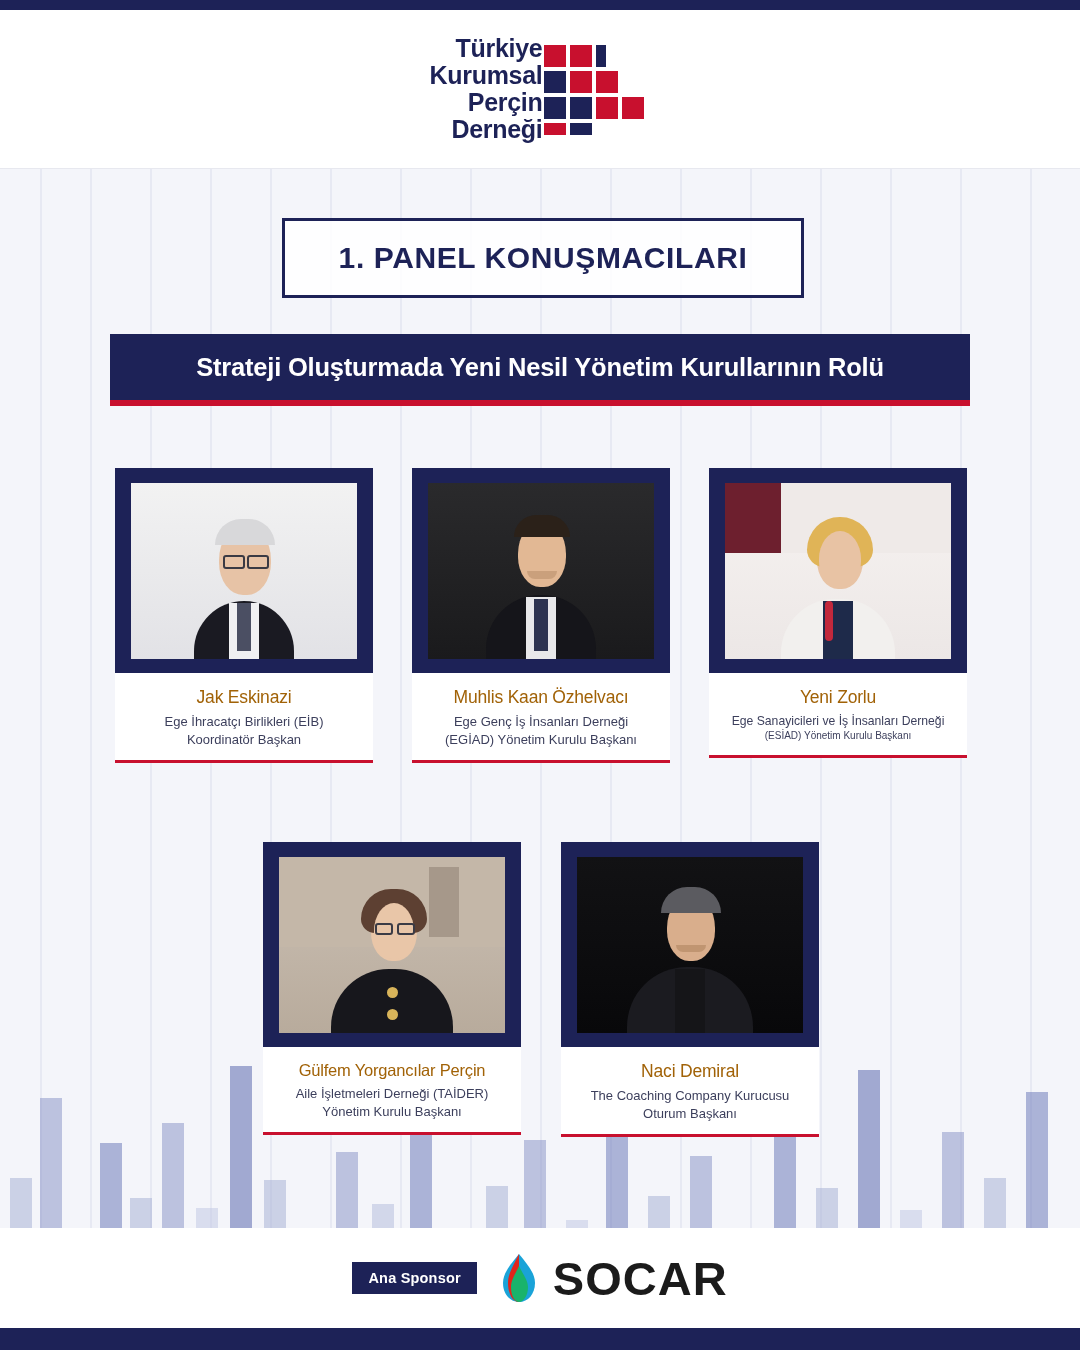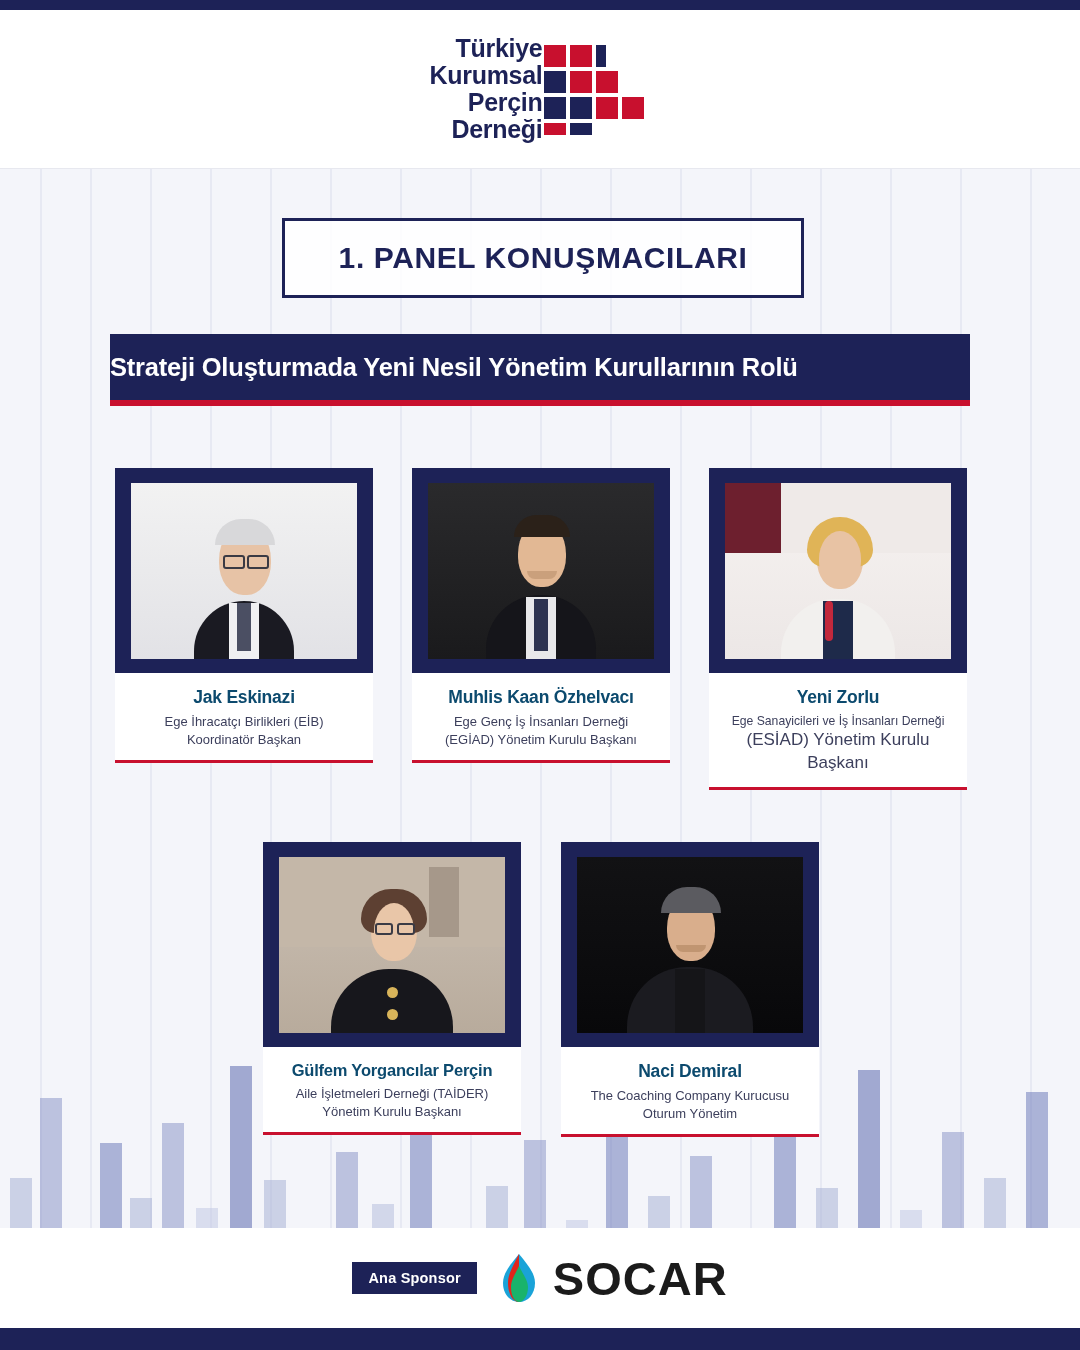--- a/index.html
+++ b/index.html
@@ -113,21 +113,21 @@
   
   .topic {
     position: absolute;
     top: 334px;
     left: 110px;
     width: 860px;
     height: 72px;
     background: #1d2257;
     display: flex;
     align-items: center;
-    justify-content: flex-start;
+    justify-content: center;
     border-bottom: 6px solid #c8102e;
     box-sizing: border-box;
   }
   .topic span {
     color: #ffffff;
     font-size: 25.5px;
     font-weight: bold;
     letter-spacing: -0.2px;
   }
   
@@ -171,23 +171,23 @@
   .info {
     width: 258px;
     background: #ffffff;
     border-bottom: 3px solid #c8102e;
     padding: 14px 6px 12px 6px;
     box-sizing: border-box;
     text-align: center;
     min-height: 76px;
   }
   .sp-name {
-    color: #0c4a6e;
+    color: #a16207;
     font-size: 17.5px;
-    font-weight: bold;
+    font-weight: normal;
     margin-bottom: 5px;
     letter-spacing: -0.2px;
   }
   .sp-role {
     color: #3c3f5c;
     font-size: 13px;
     line-height: 1.35;
   }
   
   .footer {
@@ -361,21 +361,21 @@
           <div class="ph" style="left:98px; top:118px; width:30px; height:60px; background:#1e2a4a;"></div>
           <div class="ph face" style="left:92px; top:44px; width:46px; height:62px; background:#e8c3a4;"></div>
           <div class="ph" style="left:82px; top:34px; width:66px; height:50px; background:#e0b457; border-radius:34px 34px 18px 18px;"></div>
           <div class="ph face" style="left:94px; top:48px; width:42px; height:56px; background:#e8c3a4;"></div>
           <div class="ph" style="left:100px; top:118px; width:8px; height:40px; background:#c2283c; border-radius:4px;"></div>
         </div>
       </div>
       <div class="info">
         <div class="sp-name">Yeni Zorlu</div>
         <div class="sp-role" style="font-size:12.2px;">Ege Sanayicileri ve İş İnsanları Derneği</div>
-        <div class="sp-role" style="font-size:17px;">(ESİAD) Yönetim Kurulu Başkanı</div>
+        <div class="sp-role" style="font-size:10px;">(ESİAD) Yönetim Kurulu Başkanı</div>
       </div>
     </div>
 
   </div>
 
   <div class="row row-2">
 
     <div class="card">
       <div class="photo-frame">
         <div class="photo-inner" style="background:linear-gradient(#cbc0b4,#b8ab9c);">
@@ -404,21 +404,21 @@
           <div class="ph" style="left:50px; top:110px; width:126px; height:68px; background:#1b1b20; border-radius:60px 60px 0 0;"></div>
           <div class="ph" style="left:98px; top:112px; width:30px; height:66px; background:#151518;"></div>
           <div class="ph face" style="left:90px; top:38px; width:48px; height:66px; background:#d9ae8c;"></div>
           <div class="ph" style="left:84px; top:30px; width:60px; height:26px; background:#5b5b60; border-radius:30px 30px 0 0;"></div>
           <div class="ph" style="left:99px; top:88px; width:30px; height:7px; background:#c09571; border-radius:0 0 14px 14px;"></div>
         </div>
       </div>
       <div class="info">
         <div class="sp-name">Naci Demiral</div>
         <div class="sp-role">The Coaching Company Kurucusu</div>
-        <div class="sp-role">Oturum Yönetim</div>
+        <div class="sp-role">Oturum Başkanı</div>
       </div>
     </div>
 
   </div>
 
   <div class="footer">
     <div class="sponsor-tag">Ana Sponsor</div>
     <div class="socar">
       <svg width="48" height="52" viewBox="0 0 48 52">
         <path d="M24 2 C14 14 8 22 8 31 C8 42 15 50 24 50 C33 50 40 42 40 31 C40 22 34 14 24 2 Z" fill="#1aa3d8"></path>

